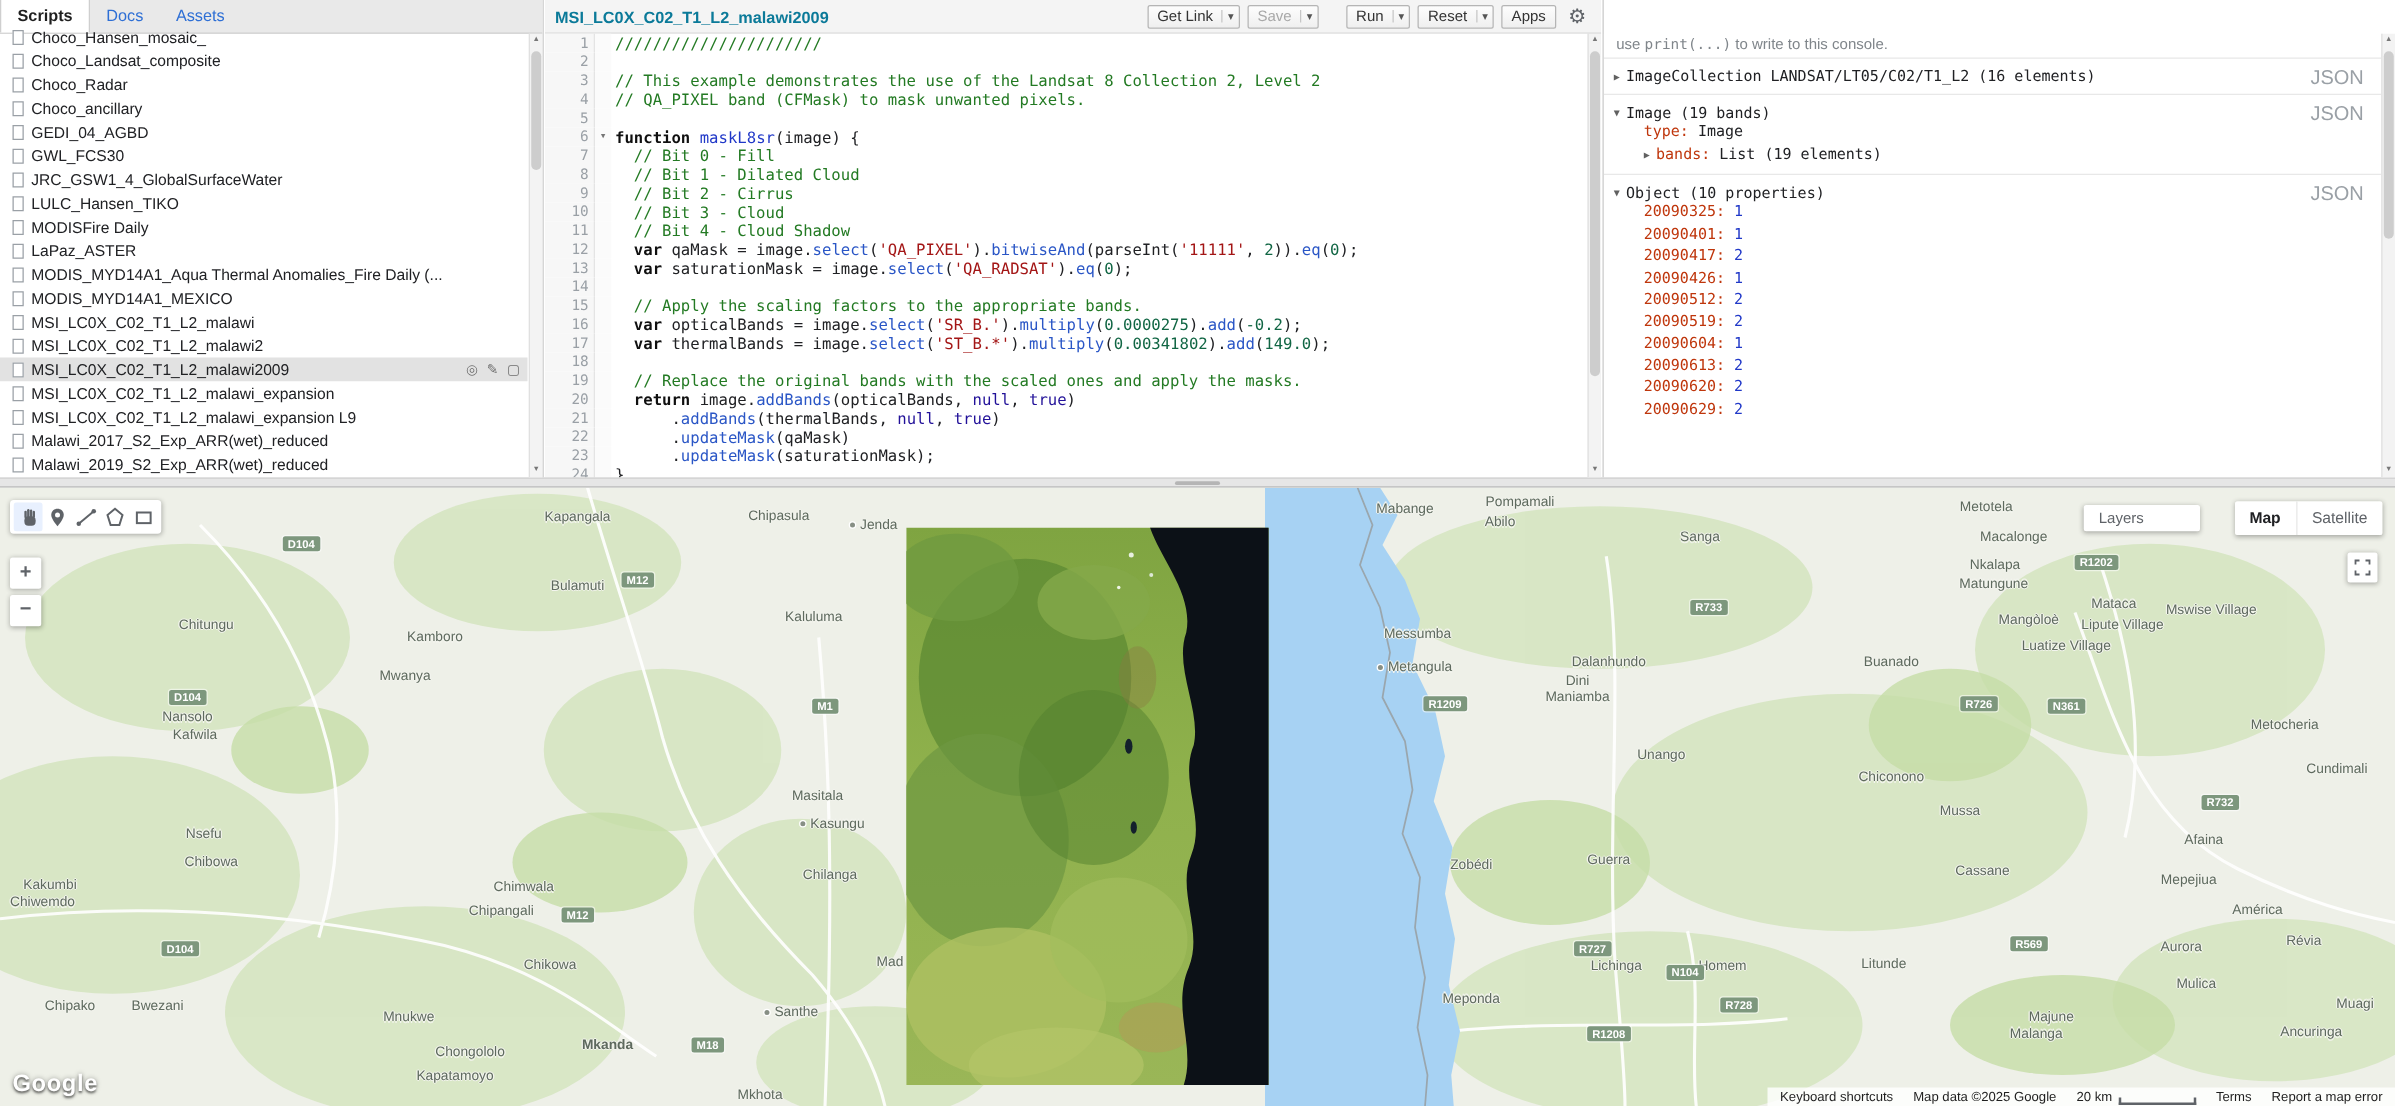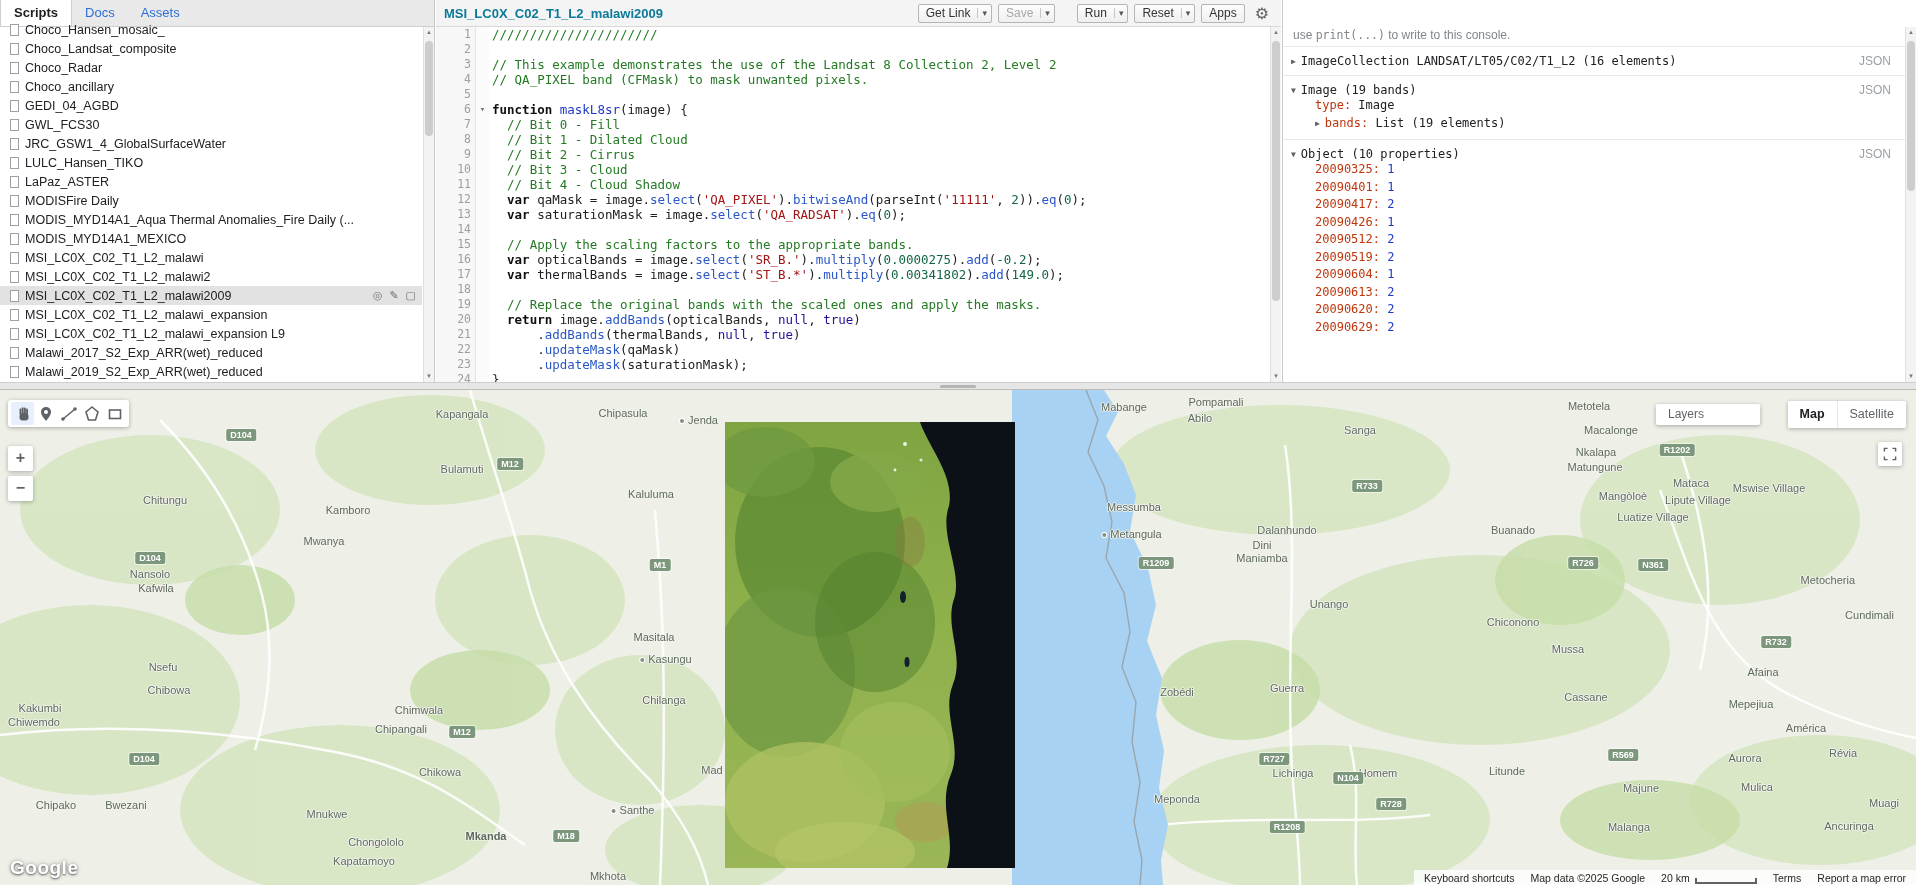--- a/index.html
+++ b/index.html
@@ -72,21 +72,21 @@
 
   
   .console-body { position:absolute; top:27px; left:0; right:11px; bottom:0; background:#fff;
                   overflow:hidden; }
   .console-hint { padding:3px 10px 4px; font-size:12px; color:#80868b; margin-top:-2px; }
   .console-hint .code { font-family:"DejaVu Sans Mono", monospace; font-size:11.5px; }
   .console-entry { border-top:1px solid #e8e8e8; padding:7px 10px 7px 8px; position:relative;
                    font-family:"DejaVu Sans Mono", monospace; font-size:12px; color:#202124; }
   .console-entry:first-of-type { border-top:1px solid #e8e8e8; }
   .caret { color:#616161; font-size:8px; margin-right:5px; vertical-align:1px; cursor:pointer; }
-  .json-tag { position:absolute; right:14px; top:7px; color:#9aa0a6; font-size:12px;
+  .json-tag { position:absolute; right:14px; top:7px; color:#9aa0a6; font-size:16px;
               font-family:"Liberation Sans", sans-serif; cursor:pointer; }
   .entry-child { padding-left:24px; line-height:17.5px; }
   .entry-child .key { color:#bf360c; }
   .entry-child .val-num { color:#2038c8; }
   .entry-child .val { color:#202124; }
 
   
   .splitter { position:absolute; top:382px; left:0; width:1916px; height:8px;
               background:#e6e6e6; border-top:1px solid #cfcfcf; border-bottom:1px solid #bcbcbc;
               cursor:row-resize; z-index:3; }
@@ -113,21 +113,21 @@
   .draw-tools { position:absolute; left:8px; top:10px; height:27px; background:#fff;
                border-radius:3px; box-shadow:0 1px 4px rgba(0,0,0,.3); display:flex;
                align-items:center; padding:0 3px; z-index:5; }
   .tool { width:23px; height:23px; display:flex; align-items:center; justify-content:center;
           cursor:pointer; border-radius:2px; }
   .tool.active { background:#e8f0fe; }
   .zoom { position:absolute; left:8px; top:56px; z-index:5; }
   .zoom-btn { width:25px; height:25px; background:#fff; box-shadow:0 1px 4px rgba(0,0,0,.3);
               border-radius:2px; font-size:16px; font-weight:bold; color:#5f6368;
               text-align:center; line-height:24px; margin-bottom:5px; cursor:pointer; }
-  .layers-box { position:absolute; right:156px; top:14px; width:104px; height:21px; background:#fff;
+  .layers-box { position:absolute; right:156px; top:14px; width:93px; height:21px; background:#fff;
               box-shadow:0 1px 4px rgba(0,0,0,.3); border-radius:2px; font-size:12px;
               color:#5f6368; line-height:21px; padding-left:12px; z-index:5; cursor:pointer; }
   .maptype { position:absolute; right:10px; top:11px; display:flex; height:27px;
              box-shadow:0 1px 4px rgba(0,0,0,.3); border-radius:2px; overflow:hidden; z-index:5; }
   .maptype .mt { background:#fff; padding:0 12px; line-height:27px; font-size:12.5px;
                  cursor:pointer; }
   .maptype .mt.sel { font-weight:bold; color:#202124; }
   .maptype .mt.unsel { color:#5f6368; border-left:1px solid #e8e8e8; }
   .fullscreen-btn { position:absolute; right:14px; top:52px; width:24px; height:24px;
               background:#fff; box-shadow:0 1px 4px rgba(0,0,0,.3); border-radius:2px;
@@ -183,25 +183,25 @@
         <div class="file-row">
           <span class="file-icon"></span>
           <span>JRC_GSW1_4_GlobalSurfaceWater</span>
         </div>
         <div class="file-row">
           <span class="file-icon"></span>
           <span>LULC_Hansen_TIKO</span>
         </div>
         <div class="file-row">
           <span class="file-icon"></span>
+          <span>MODISFire Daily</span>
+        </div>
+        <div class="file-row">
+          <span class="file-icon"></span>
           <span>LaPaz_ASTER</span>
-        </div>
-        <div class="file-row">
-          <span class="file-icon"></span>
-          <span>MODISFire Daily</span>
         </div>
         <div class="file-row">
           <span class="file-icon"></span>
           <span>MODIS_MYD14A1_Aqua Thermal Anomalies_Fire Daily (...</span>
         </div>
         <div class="file-row">
           <span class="file-icon"></span>
           <span>MODIS_MYD14A1_MEXICO</span>
         </div>
         <div class="file-row">
@@ -513,21 +513,21 @@
         <span class="map-label" style="left: 1763px; top: 282px;">Afaina</span>
         <span class="map-label" style="left: 1751px; top: 314px;">Mepejiua</span>
         <span class="map-label" style="left: 1806px; top: 338px;">América</span>
         <span class="map-label" style="left: 1745px; top: 368px;">Aurora</span>
         <span class="map-label" style="left: 1757px; top: 397px;">Mulica</span>
         <span class="map-label" style="left: 1843px; top: 363px;">Révia</span>
         <span class="map-label" style="left: 1293px; top: 383px;">Lichinga</span>
         <span class="map-label" style="left: 1378px; top: 383px;">Homem</span>
         <span class="map-label" style="left: 1507px; top: 381px;">Litunde</span>
         <span class="map-label" style="left: 1177px; top: 409px;">Meponda</span>
-        <span class="map-label" style="left: 1641px; top: 398px;">Majune</span>
+        <span class="map-label" style="left: 1641px; top: 424px;">Majune</span>
         <span class="map-label" style="left: 1629px; top: 437px;">Malanga</span>
         <span class="map-label" style="left: 1849px; top: 436px;">Ancuringa</span>
         <span class="map-label anchor-right" style="left: 1899px; top: 413px;">Muagi</span>
         <span class="map-label" style="left: 56px; top: 415px;">Chipako</span>
         <span class="map-label" style="left: 126px; top: 415px;">Bwezani</span>
         <span class="map-label" style="left: 327px; top: 424px;">Mnukwe</span>
         <span class="map-label" style="left: 376px; top: 452px;">Chongololo</span>
         <span class="map-label" style="left: 364px; top: 471px;">Kapatamoyo</span>
         <span class="map-label" style="left: 486px; top: 446px; font-weight: bold;">Mkanda</span>
         <span class="map-label" style="left: 608px; top: 453px; margin-top: 33px;">Mkhota</span>

